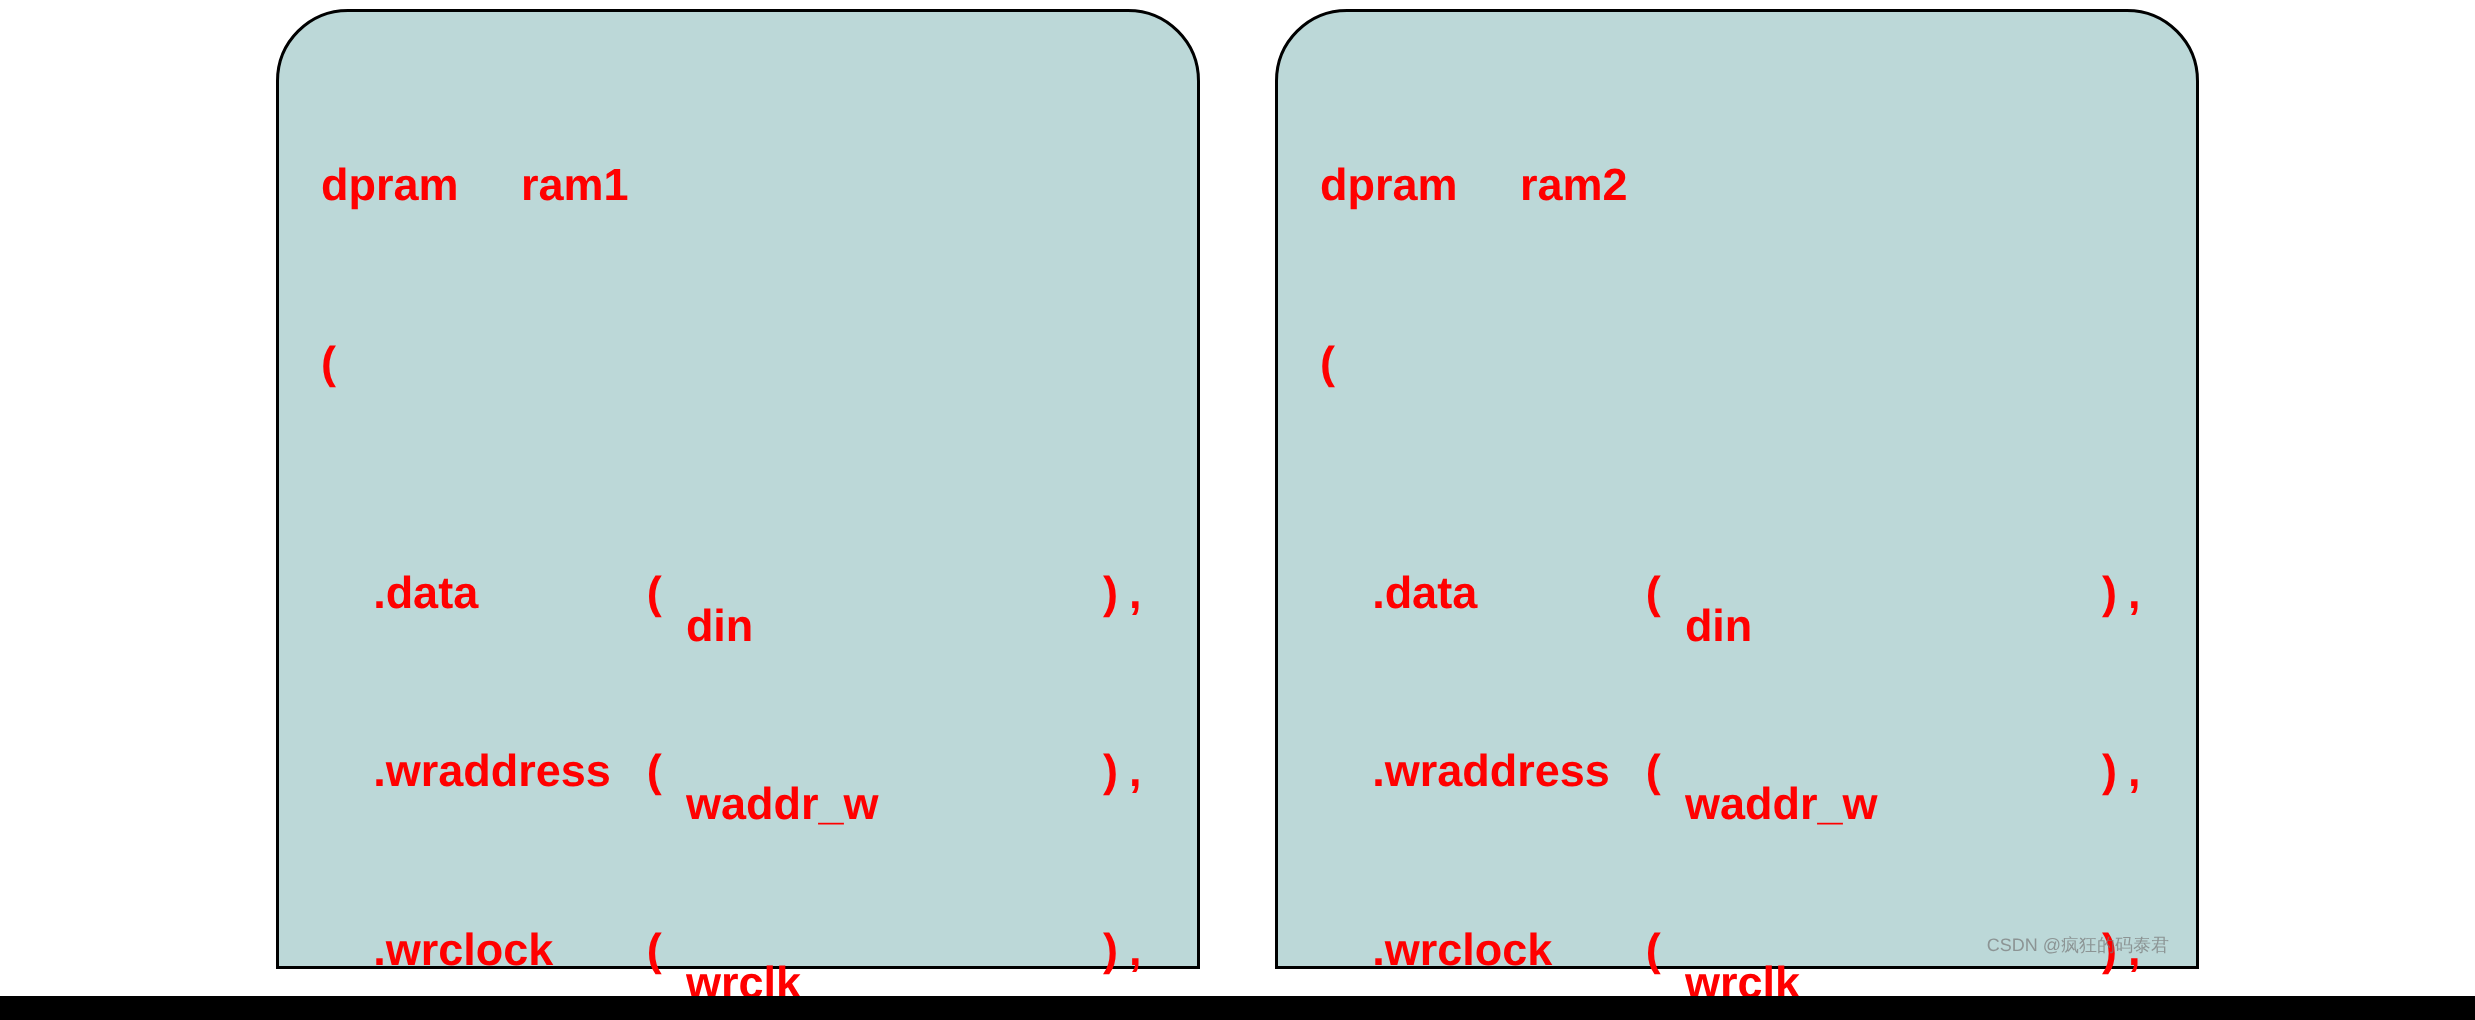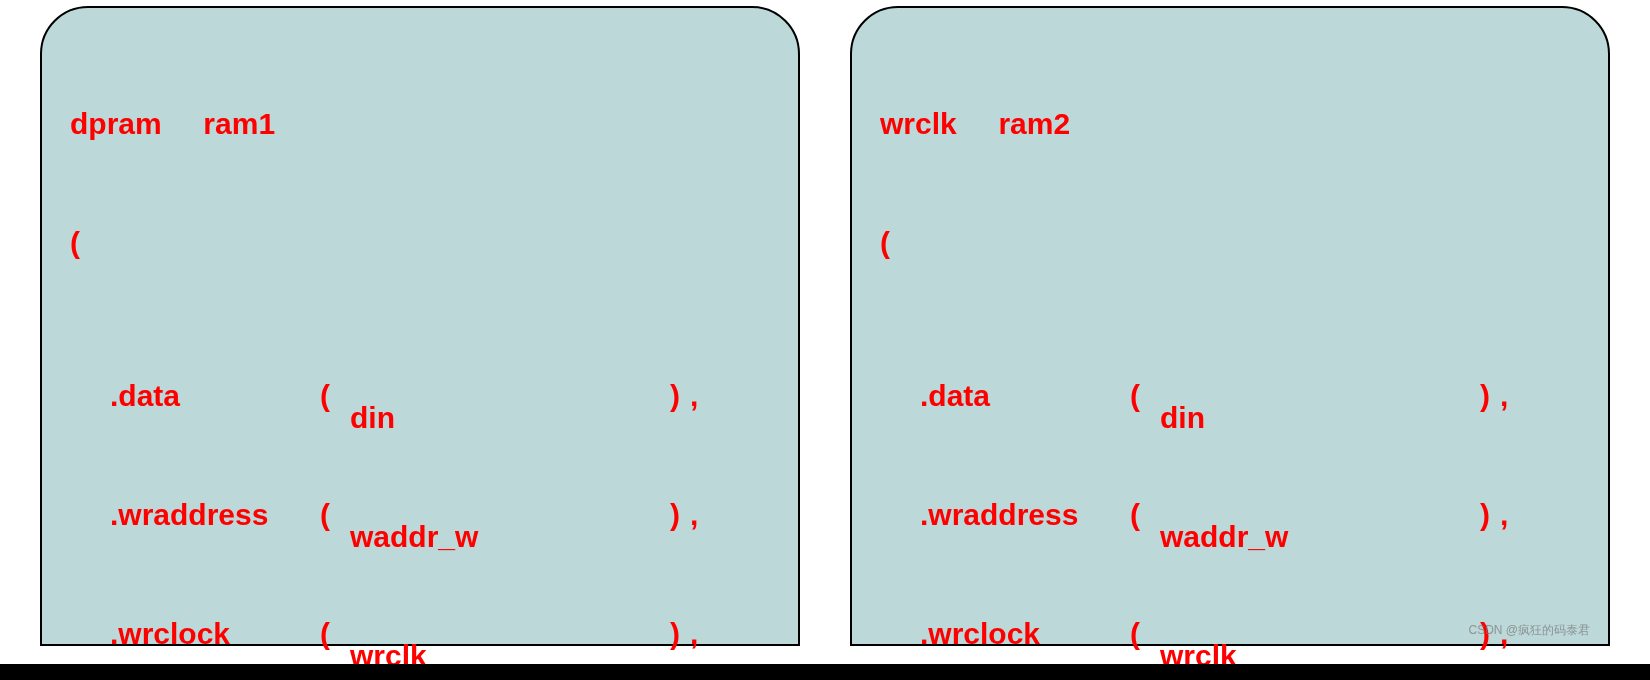--- a/index.html
+++ b/index.html
@@ -9,21 +9,21 @@
     width: 1650px;
     height: 680px;
     background: #ffffff;
     font-family: Arial, Helvetica, sans-serif;
     display: flex;
     justify-content: center;
     gap: 50px;
     padding-top: 6px;
   }
   .box {
-    width: 760px;
+    width: 616px;
     height: 640px;
     background: #bcd8d8;
     border: 2px solid #000;
     border-top-left-radius: 48px;
     border-top-right-radius: 48px;
     border-bottom-left-radius: 0;
     border-bottom-right-radius: 0;
     padding: 22px 28px 12px 28px;
     color: #ff0000;
     font-weight: bold;
@@ -87,21 +87,21 @@
     
     
     
     
     
   </div>
 </div>
 
 <div class="box">
   <div class="code-area">
-    <div class="line"><span>wrclk     ram2</span></div>
+    <div class="line"><span>dpram     ram2</span></div>
     <div class="line">(</div>
 
     <div class="line">
       <span class="c-indent"></span><span class="c-port">.data</span><span class="c-open">( </span><span class="c-val">din</span><span class="c-close">)</span><span class="c-comma">,</span>
     </div>
     <div class="line">
       <span class="c-indent"></span><span class="c-port">.wraddress</span><span class="c-open">( </span><span class="c-val">waddr_w</span><span class="c-close">)</span><span class="c-comma">,</span>
     </div>
     <div class="line">
       <span class="c-indent"></span><span class="c-port">.wrclock</span><span class="c-open">( </span><span class="c-val">wrclk</span><span class="c-close">)</span><span class="c-comma">,</span>

